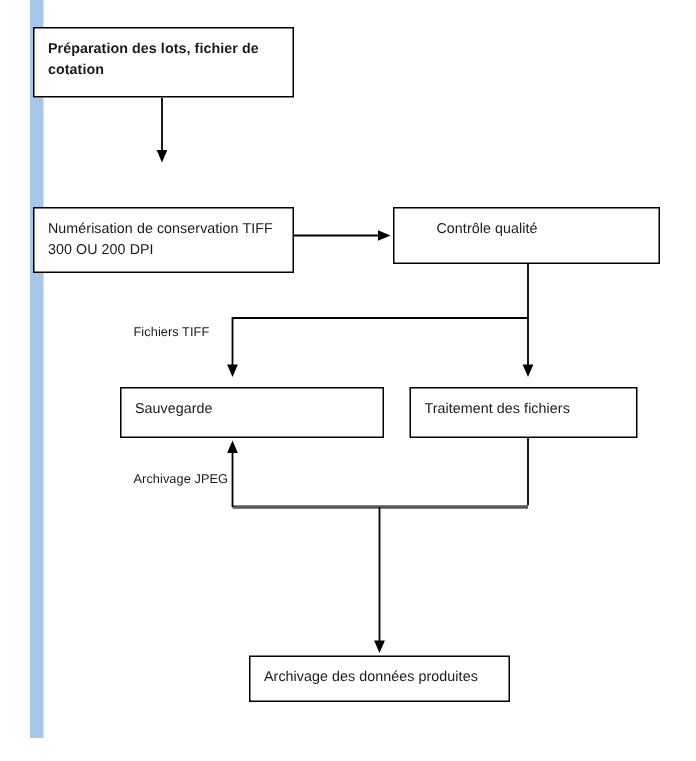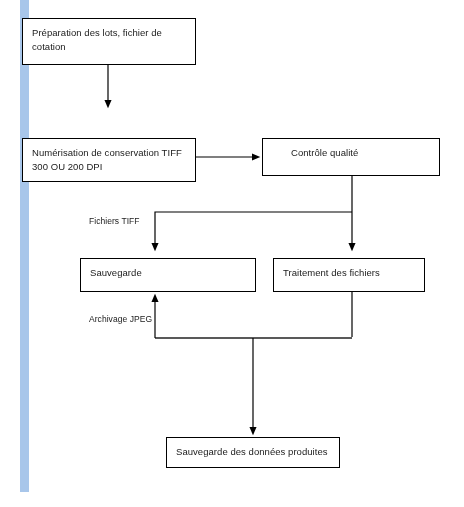--- a/index.html
+++ b/index.html
@@ -94,21 +94,21 @@
 
     <path class="conn" d="M352,292 L352,337"></path>
 
     <path class="conn-merge" d="M155,338 L352,338"></path>
 
     <path class="conn" d="M155,338 L155,298" marker-end="url(#arrowhead)"></path>
 
     <path class="conn" d="M253,338 L253,431" marker-end="url(#arrowhead)"></path>
   </svg>
 
-  <div class="node" style="left:22px; top:18px; width:174px; height:47px;">
+  <div class="node" style="left:22px; top:18px; width:174px; height:47px;font-weight:bold;">
     <div class="node-label">Préparation des lots, fichier de cotation</div>
   </div>
 
   <div class="node" style="left:22px; top:138px; width:174px; height:44px;">
     <div class="node-label">Numérisation de conservation TIFF
 300 OU 200 DPI</div>
   </div>
 
   <div class="node" style="left:262px; top:138px; width:178px; height:38px;padding-left:28px;">
     <div class="node-label">Contrôle qualité</div>
@@ -116,20 +116,20 @@
 
   <div class="node" style="left:80px; top:258px; width:176px; height:34px;">
     <div class="node-label">Sauvegarde</div>
   </div>
 
   <div class="node" style="left:273px; top:258px; width:152px; height:34px;">
     <div class="node-label">Traitement des fichiers</div>
   </div>
 
   <div class="node" style="left:166px; top:437px; width:174px; height:31px;">
-    <div class="node-label">Sauvegarde des données produites</div>
+    <div class="node-label">Archivage des données produites</div>
   </div>
 
   <div class="edge-label" style="left:62px; top:216px;">Fichiers TIFF</div>
 
   <div class="edge-label" style="left:62px; top:314px;">Archivage JPEG</div>
 
 </div>
 
 </body></html>

